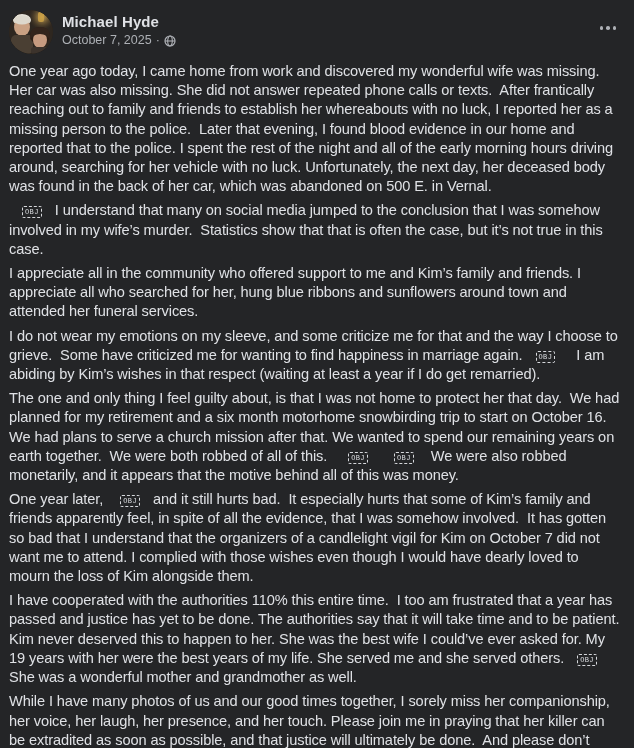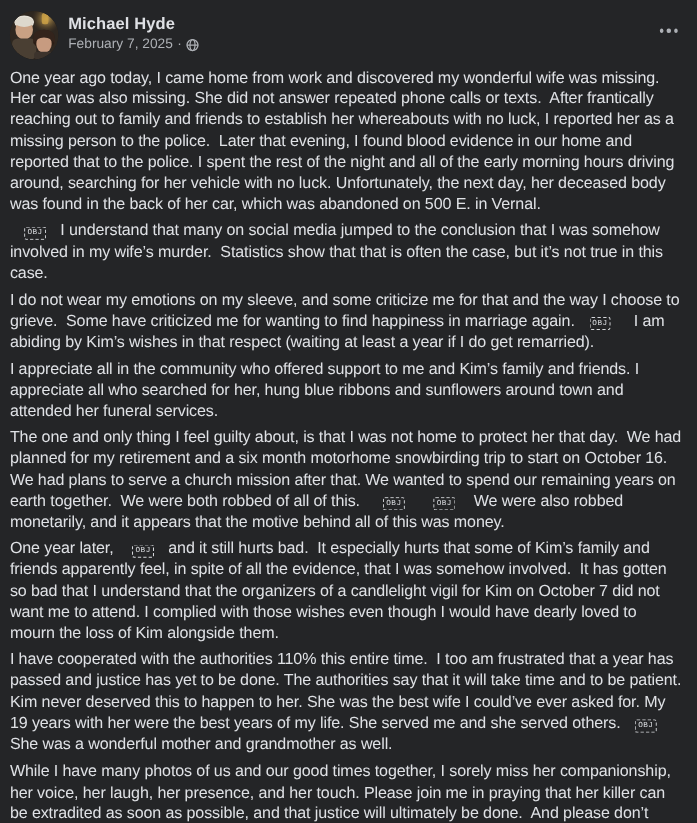--- a/index.html
+++ b/index.html
@@ -136,21 +136,21 @@
           <ellipse cx="31" cy="30" rx="7" ry="8" fill="#c79b80"></ellipse>
           <path d="M21 26 q0 -9 10 -9 q10 0 10 9 l0 4 q-3 -6 -10 -6 q-7 0 -10 6 z" fill="#33241c"></path>
           <rect x="22" y="37" width="19" height="7" rx="3" fill="#3c332c"></rect>
         </g>
       </svg>
     </div>
 
     <div class="meta">
       <div class="author">Michael Hyde</div>
       <div class="subline">
-        <span class="ts">February 7, 2025</span>
+        <span class="ts">October 7, 2025</span>
         <span>·</span>
         <span class="globe">
           <svg width="12" height="12" viewBox="0 0 12 12" xmlns="http://www.w3.org/2000/svg">
             <circle cx="6" cy="6" r="5" fill="none" stroke="#adb0b5" stroke-width="1.2"></circle>
             <line x1="1" y1="6" x2="11" y2="6" stroke="#adb0b5" stroke-width="1.1"></line>
             <ellipse cx="6" cy="6" rx="2.3" ry="5" fill="none" stroke="#adb0b5" stroke-width="1.1"></ellipse>
           </svg>
         </span>
       </div>
     </div>
@@ -161,21 +161,21 @@
           <i></i>
           <i></i>
         </span>
     </button>
 
   </div>
 
   <div class="body">
       <p><span>One year ago today, I came home from work and discovered my wonderful wife was missing.  Her car was also missing. She did not answer repeated phone calls or texts.  After frantically reaching out to family and friends to establish her whereabouts with no luck, I reported her as a missing person to the police.  Later that evening, I found blood evidence in our home and reported that to the police. I spent the rest of the night and all of the early morning hours driving around, searching for her vehicle with no luck. Unfortunately, the next day, her deceased body was found in the back of her car, which was abandoned on 500 E. in Vernal.</span></p>
       <p><span class="obj">OBJ</span><span>I understand that many on social media jumped to the conclusion that I was somehow involved in my wife’s murder.  Statistics show that that is often the case, but it’s not true in this case.</span></p>
+      <p><span>I appreciate all in the community who offered support to me and Kim’s family and friends. I appreciate all who searched for her, hung blue ribbons and sunflowers around town and attended her funeral services.</span></p>
       <p><span>I do not wear my emotions on my sleeve, and some criticize me for that and the way I choose to grieve.  Some have criticized me for wanting to find happiness in marriage again.</span><span class="obj">OBJ</span><span>  I am abiding by Kim’s wishes in that respect (waiting at least a year if I do get remarried).</span></p>
-      <p><span>I appreciate all in the community who offered support to me and Kim’s family and friends. I appreciate all who searched for her, hung blue ribbons and sunflowers around town and attended her funeral services.</span></p>
       <p><span>The one and only thing I feel guilty about, is that I was not home to protect her that day.  We had planned for my retirement and a six month motorhome snowbirding trip to start on October 16. We had plans to serve a church mission after that. We wanted to spend our remaining years on earth together.  We were both robbed of all of this.  </span><span class="obj">OBJ</span><span class="obj">OBJ</span><span> We were also robbed monetarily, and it appears that the motive behind all of this was money.</span></p>
       <p><span>One year later, </span><span class="obj">OBJ</span><span>and it still hurts bad.  It especially hurts that some of Kim’s family and friends apparently feel, in spite of all the evidence, that I was somehow involved.  It has gotten so bad that I understand that the organizers of a candlelight vigil for Kim on October 7 did not want me to attend. I complied with those wishes even though I would have dearly loved to mourn the loss of Kim alongside them.</span></p>
       <p><span>I have cooperated with the authorities 110% this entire time.  I too am frustrated that a year has passed and justice has yet to be done. The authorities say that it will take time and to be patient. Kim never deserved this to happen to her. She was the best wife I could’ve ever asked for. My 19 years with her were the best years of my life. She served me and she served others.</span><span class="obj">OBJ</span><span> She was a wonderful mother and grandmother as well.</span></p>
       <p><span>While I have many photos of us and our good times together, I sorely miss her companionship, her voice, her laugh, her presence, and her touch. Please join me in praying that her killer can be extradited as soon as possible, and that justice will ultimately be done.  And please don’t judge me as I seek to rebuild what’s left of my life and find happiness again.</span></p>
     </div>
 
 </div>
 
 </body></html>

